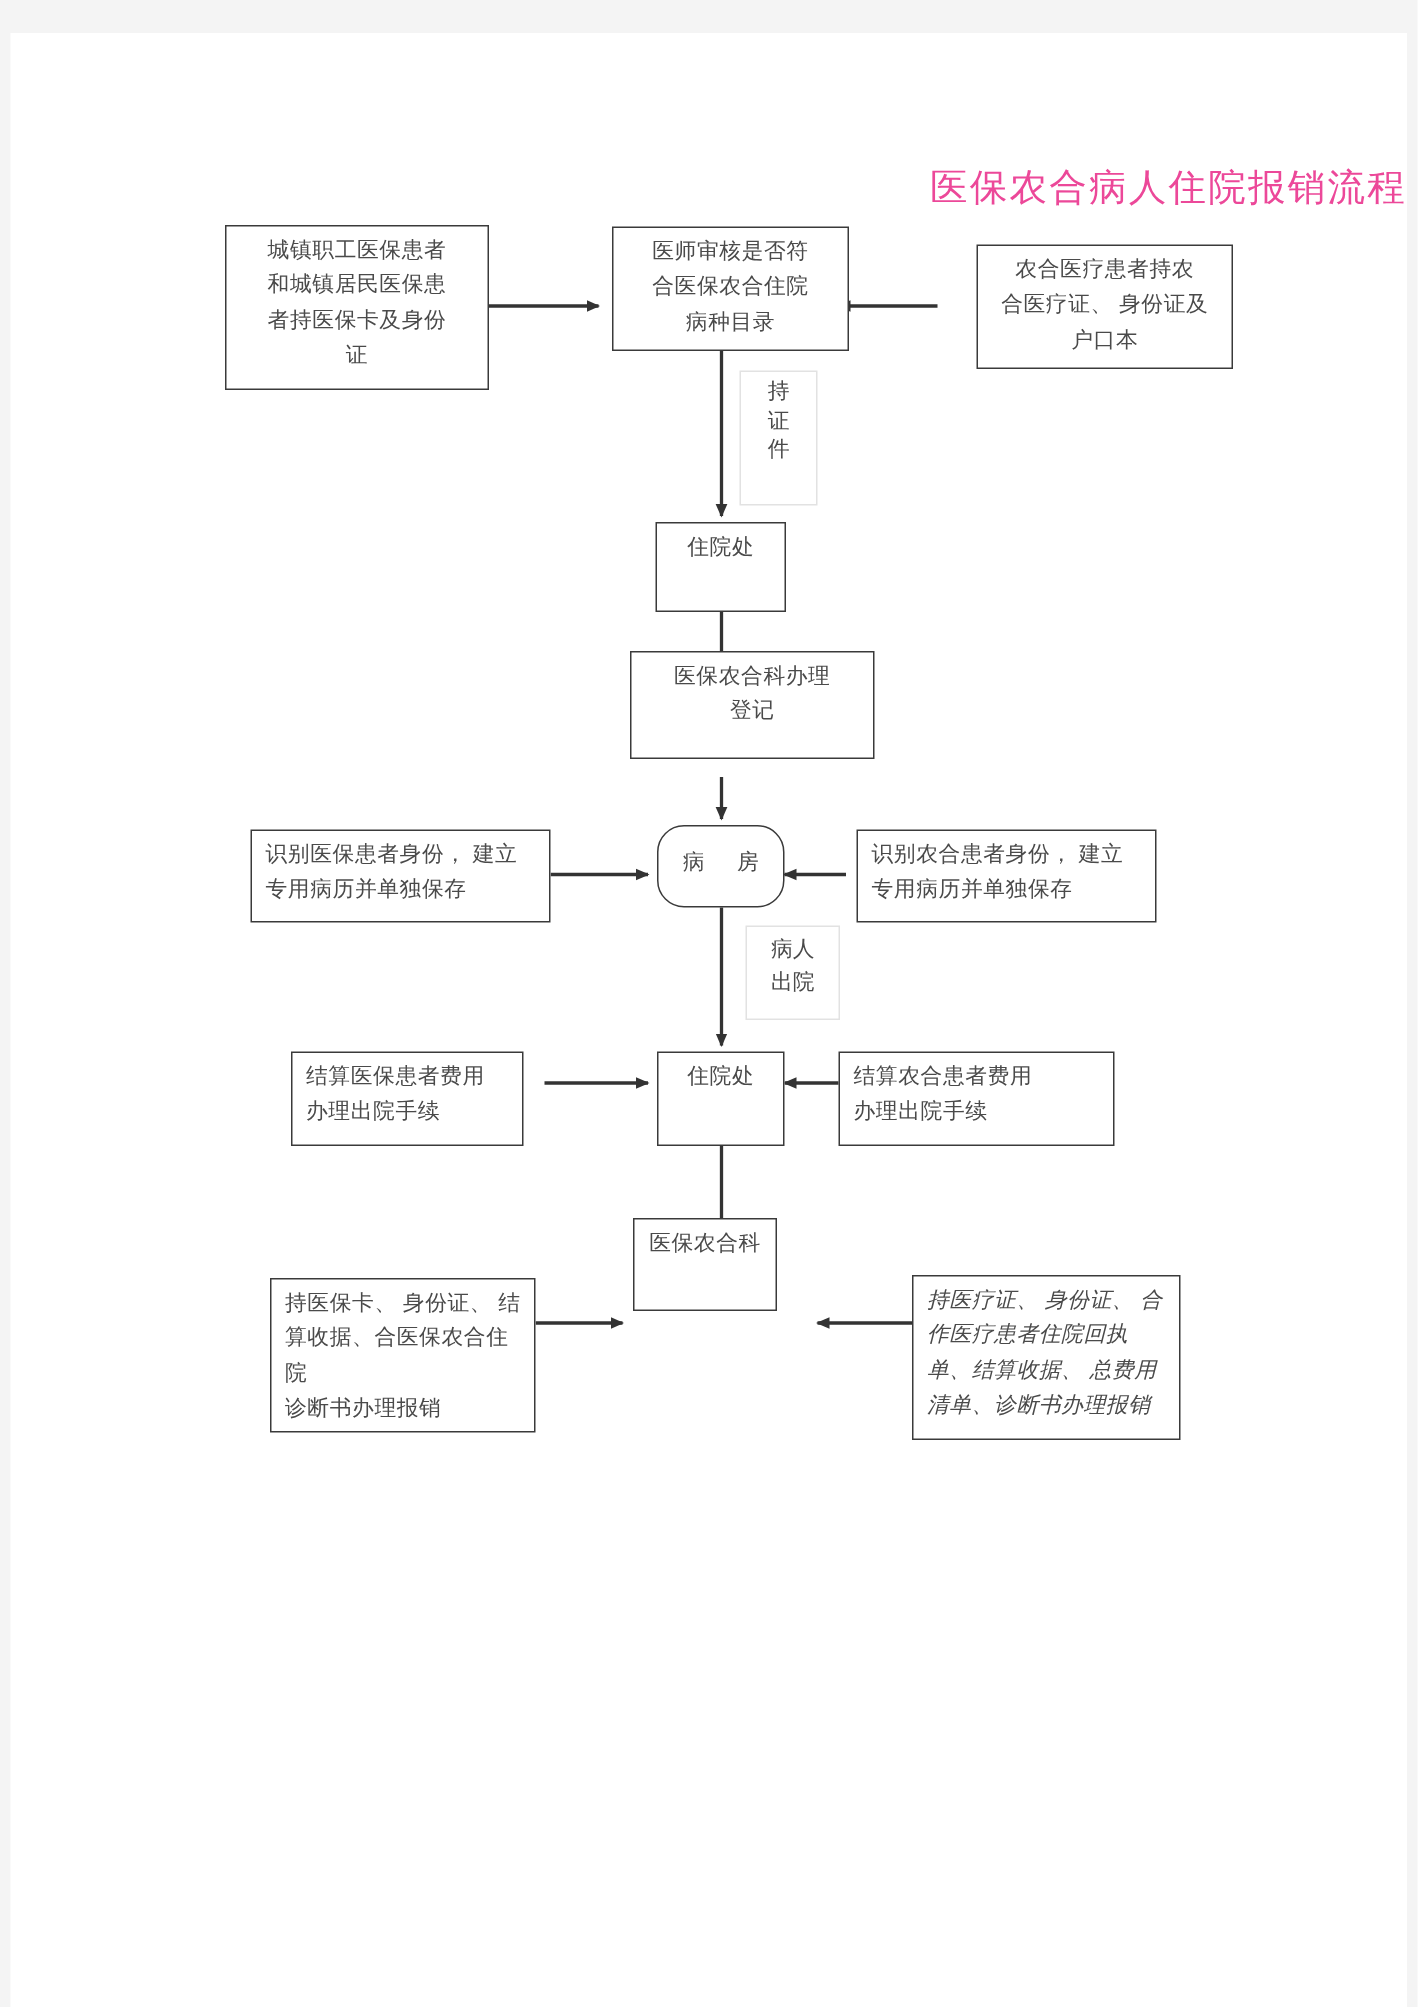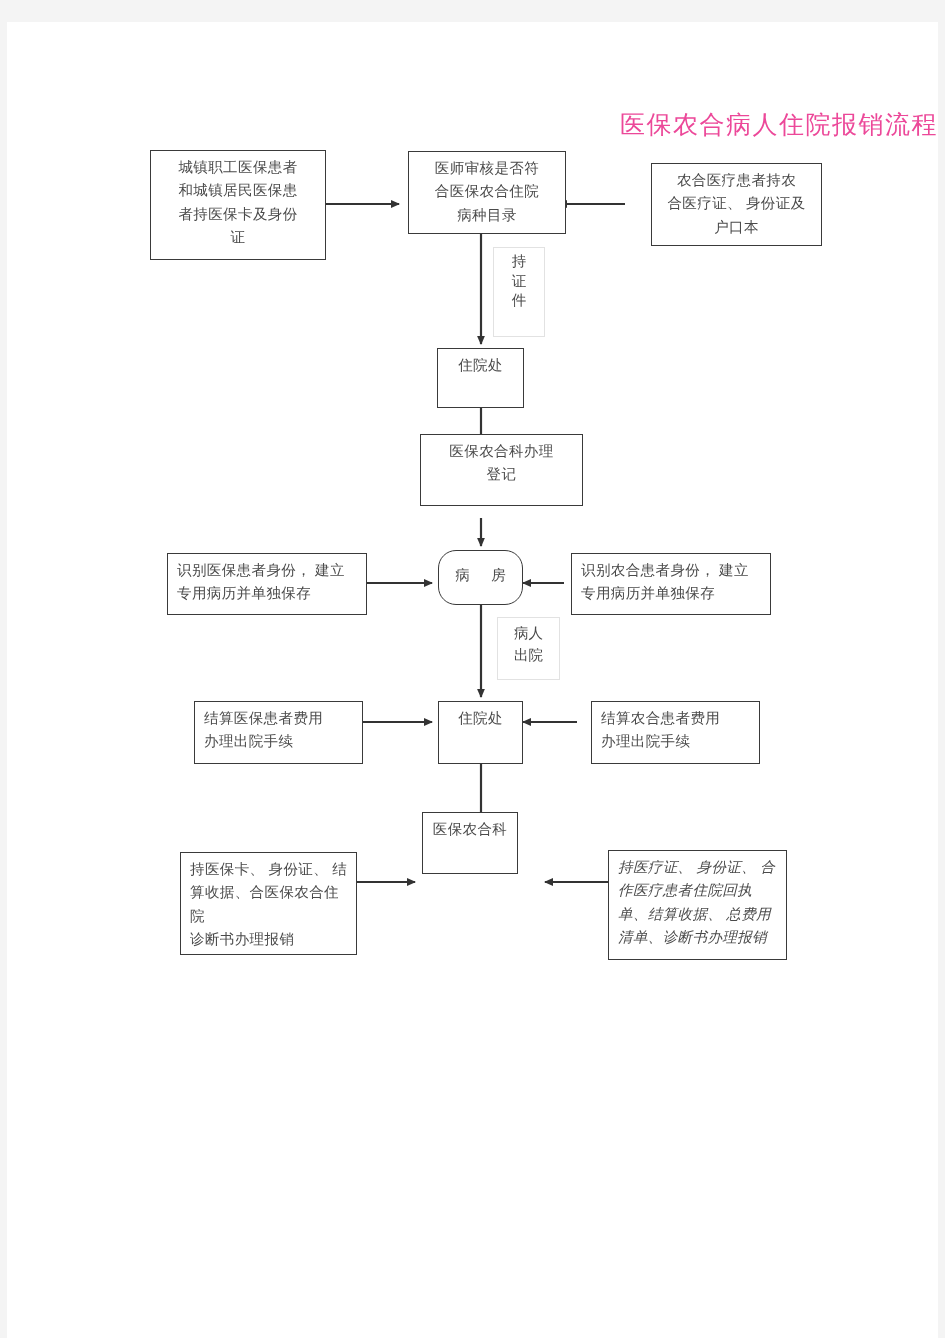--- a/index.html
+++ b/index.html
@@ -168,26 +168,26 @@
 
     <div class="node left-align top-text" style="left:160px; top:531px; width:200px; height:62px;">识别医保患者身份， 建立
 专用病历并单独保存</div>
 
     <div class="node left-align top-text" style="left:564px; top:531px; width:200px; height:62px;">识别农合患者身份， 建立
 专用病历并单独保存</div>
 
     <div class="label-box" style="left:490px; top:595px; width:63px; height:63px;">病人
 出院</div>
 
-    <div class="node left-align top-text" style="left:187px; top:679px; width:169px; height:63px;">结算医保患者费用
+    <div class="node left-align top-text" style="left:187px; top:679px; width:155px; height:63px;">结算医保患者费用
 办理出院手续</div>
 
     <div class="node top-text" style="left:431px; top:679px; width:85px; height:63px;">住院处</div>
 
-    <div class="node left-align top-text" style="left:584px; top:679px; width:169px; height:63px;">结算农合患者费用
+    <div class="node left-align top-text" style="left:552px; top:679px; width:184px; height:63px;">结算农合患者费用
 办理出院手续</div>
 
     <div class="node left-align top-text" style="left:173px; top:830px; width:177px; height:103px;">持医保卡、 身份证、 结
 算收据、合医保农合住院
 诊断书办理报销</div>
 
     <div class="node top-text" style="left:415px; top:790px; width:96px; height:62px;">医保农合科</div>
 
     <div class="node left-align top-text" style="left:601px; top:828px; width:179px; height:110px;font-style:italic;">持医疗证、 身份证、 合
 作医疗患者住院回执

